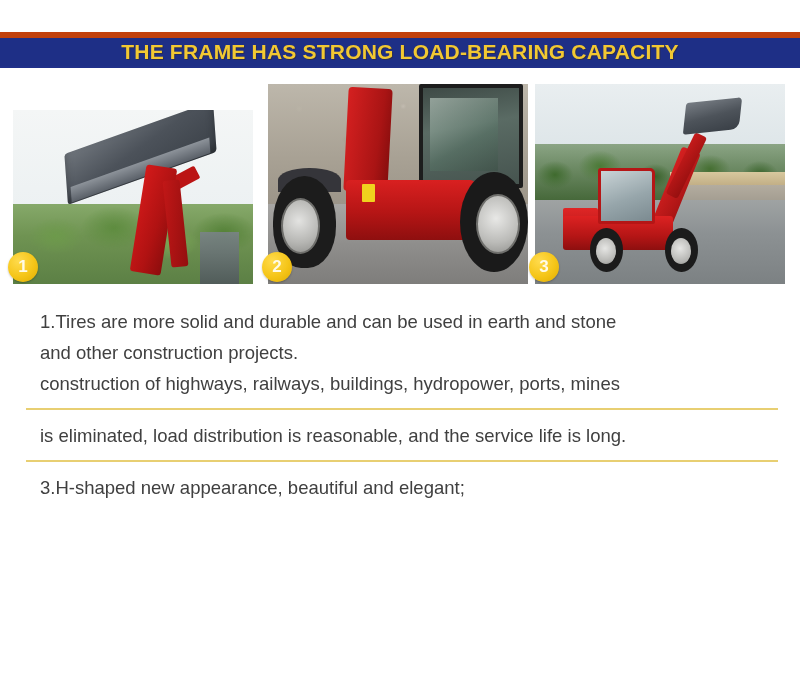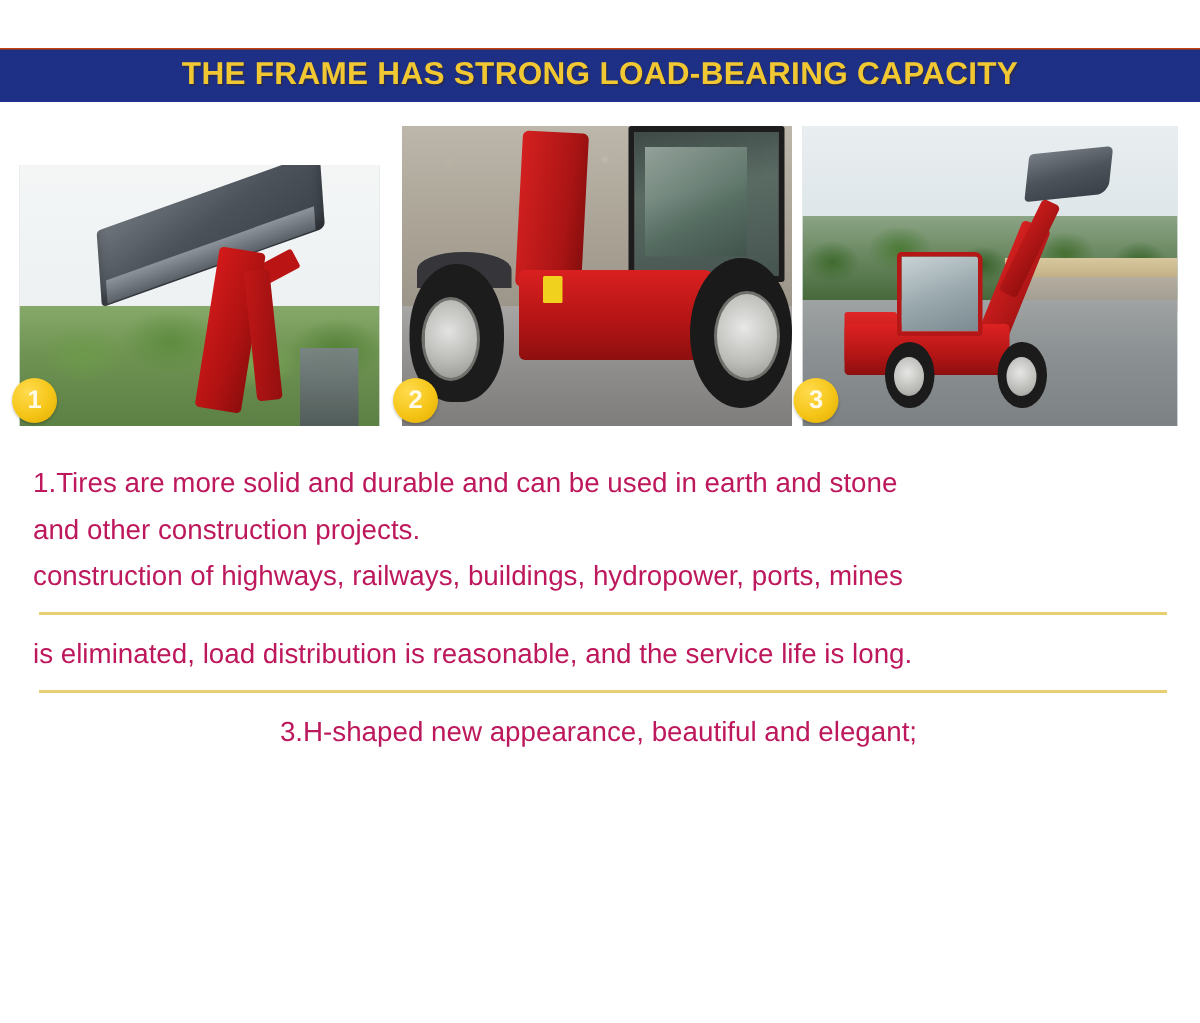--- a/index.html
+++ b/index.html
@@ -25,21 +25,21 @@
     position: absolute;
     left: 0;
     top: 32px;
     width: 800px;
     height: 36px;
     background: #1e2f86;
     display: flex;
     align-items: center;
     justify-content: center;
     box-sizing: border-box;
-    border-top: 1px solid #c2410c;
+    border-top: 6px solid #c2410c;
     border-bottom: 2px solid #20308a;
   }
   .banner-title {
     font-size: 21px;
     font-weight: bold;
     color: #f2c832;
     letter-spacing: 0.2px;
     white-space: nowrap;
     font-family: "Liberation Sans", sans-serif;
     text-shadow: 1px 1px 0 rgba(60,40,0,0.35);
@@ -318,32 +318,32 @@
   
   .content {
     position: absolute;
     left: 0;
     top: 296px;
     width: 800px;
   }
   .para {
     font-size: 18.5px;
     line-height: 31px;
-    color: #be185d;
-    padding: 0 24px 0 22px;
+    color: #404040;
+    padding: 0 24px 0 40px;
     font-family: "Liberation Sans", sans-serif;
   }
   .para-line { display: block; white-space: nowrap; }
   .divider {
     height: 0;
     border-top: 2px solid #e8cf72;
     margin: 9px 22px 10px 26px;
   }
   .block-1 { margin-top: 10px; }
-  .block-3 { margin-top: 6px; text-align: center; }
+  .block-3 { margin-top: 6px; }
 </style>
 </head>
 <body>
 
 <div class="page">
 
   <div class="banner">
     <div class="banner-title">THE FRAME HAS STRONG LOAD-BEARING CAPACITY</div>
   </div>
 

